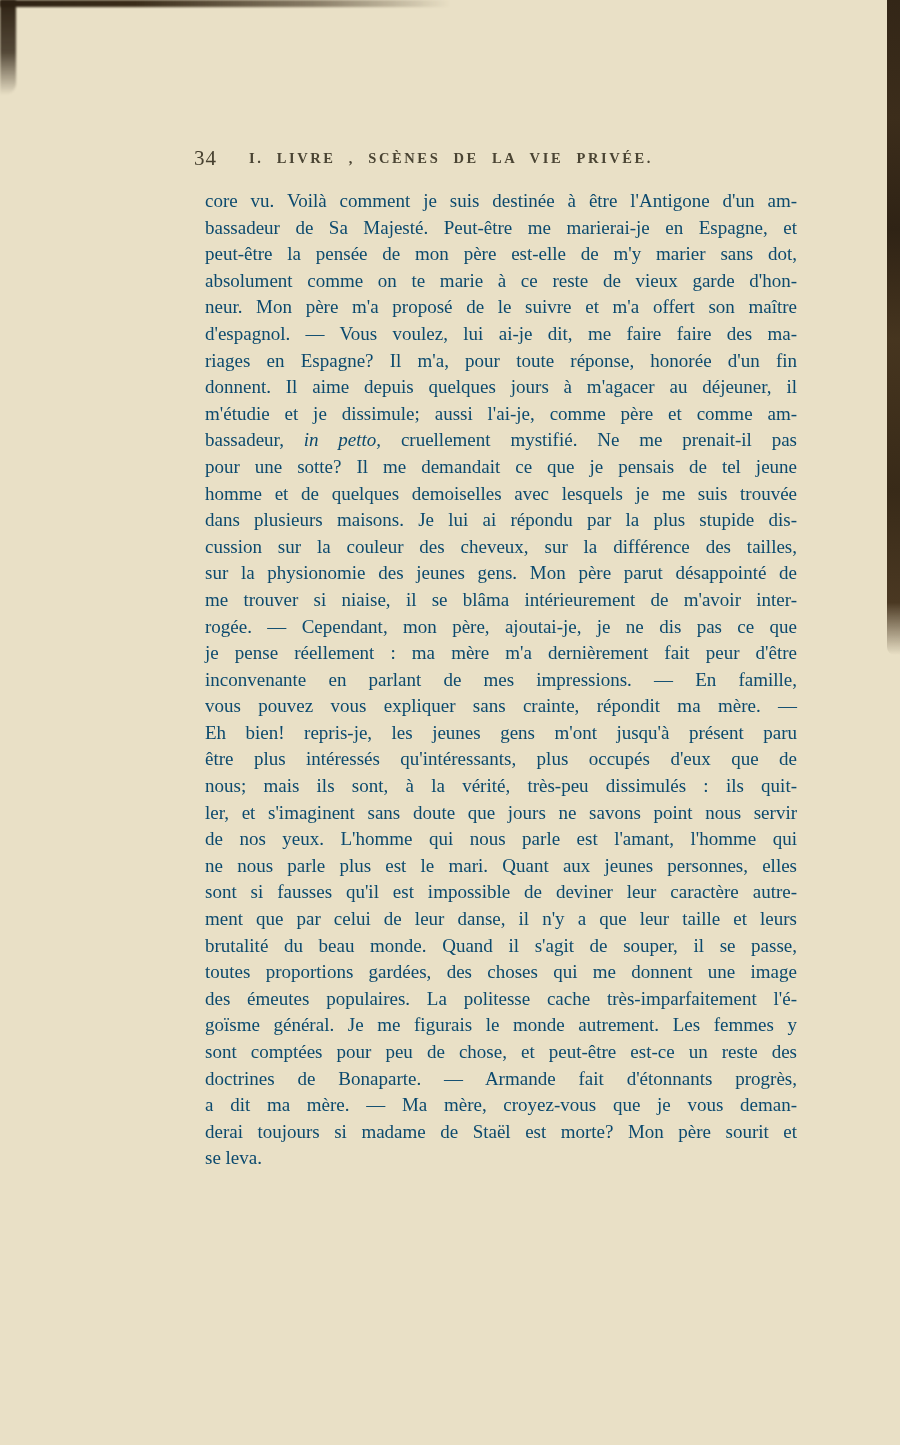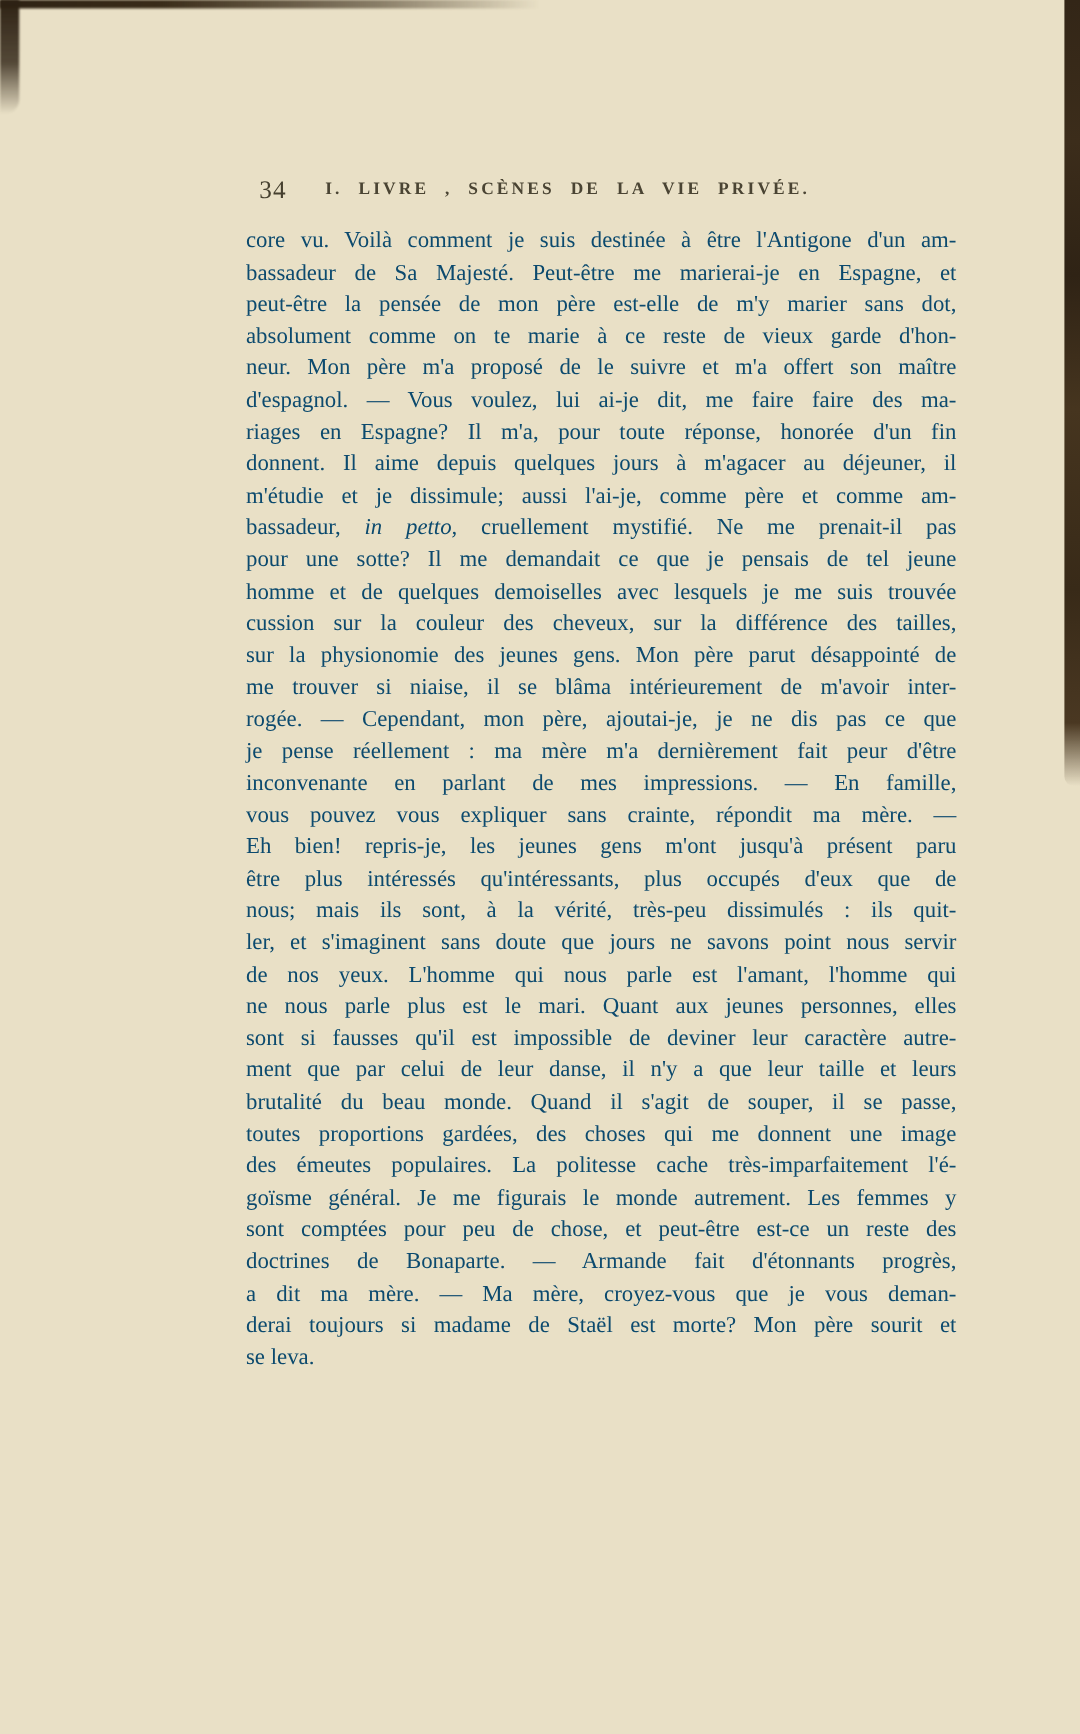--- a/index.html
+++ b/index.html
@@ -52,21 +52,21 @@
     width: 16px; height: 95px;
     background: linear-gradient(180deg, #2e2214 0%, rgba(46,34,20,0.8) 55%, rgba(46,34,20,0) 100%);
     border-bottom-right-radius: 12px;
     filter: blur(1px);
   }
 
   
   .header-row {
     position: absolute;
     top: 146px;
-    left: 211px;
+    left: 189px;
     width: 592px;
     height: 26px;
   }
   .page-number {
     position: absolute;
     left: 5px;
     top: 0;
     font-size: 21px;
     letter-spacing: 1px;
   }
@@ -124,20 +124,21 @@
     <div class="line">peut-être la pensée de mon père est-elle de m'y marier sans dot,</div>
     <div class="line">absolument comme on te marie à ce reste de vieux garde d'hon-</div>
     <div class="line">neur. Mon père m'a proposé de le suivre et m'a offert son maître</div>
     <div class="line">d'espagnol. — Vous voulez, lui ai-je dit, me faire faire des ma-</div>
     <div class="line">riages en Espagne? Il m'a, pour toute réponse, honorée d'un fin</div>
     <div class="line">donnent. Il aime depuis quelques jours à m'agacer au déjeuner, il</div>
     <div class="line">m'étudie et je dissimule; aussi l'ai-je, comme père et comme am-</div>
     <div class="line">bassadeur, <i>in petto,</i> cruellement mystifié. Ne me prenait-il pas</div>
     <div class="line">pour une sotte? Il me demandait ce que je pensais de tel jeune</div>
     <div class="line">homme et de quelques demoiselles avec lesquels je me suis trouvée</div>
+    <div class="line">dans plusieurs maisons. Je lui ai répondu par la plus stupide dis-</div>
     <div class="line">cussion sur la couleur des cheveux, sur la différence des tailles,</div>
     <div class="line">sur la physionomie des jeunes gens. Mon père parut désappointé de</div>
     <div class="line">me trouver si niaise, il se blâma intérieurement de m'avoir inter-</div>
     <div class="line">rogée. — Cependant, mon père, ajoutai-je, je ne dis pas ce que</div>
     <div class="line">je pense réellement : ma mère m'a dernièrement fait peur d'être</div>
     <div class="line">inconvenante en parlant de mes impressions. — En famille,</div>
     <div class="line">vous pouvez vous expliquer sans crainte, répondit ma mère. —</div>
     <div class="line">Eh bien! repris-je, les jeunes gens m'ont jusqu'à présent paru</div>
     <div class="line">être plus intéressés qu'intéressants, plus occupés d'eux que de</div>
     <div class="line">nous; mais ils sont, à la vérité, très-peu dissimulés : ils quit-</div>

